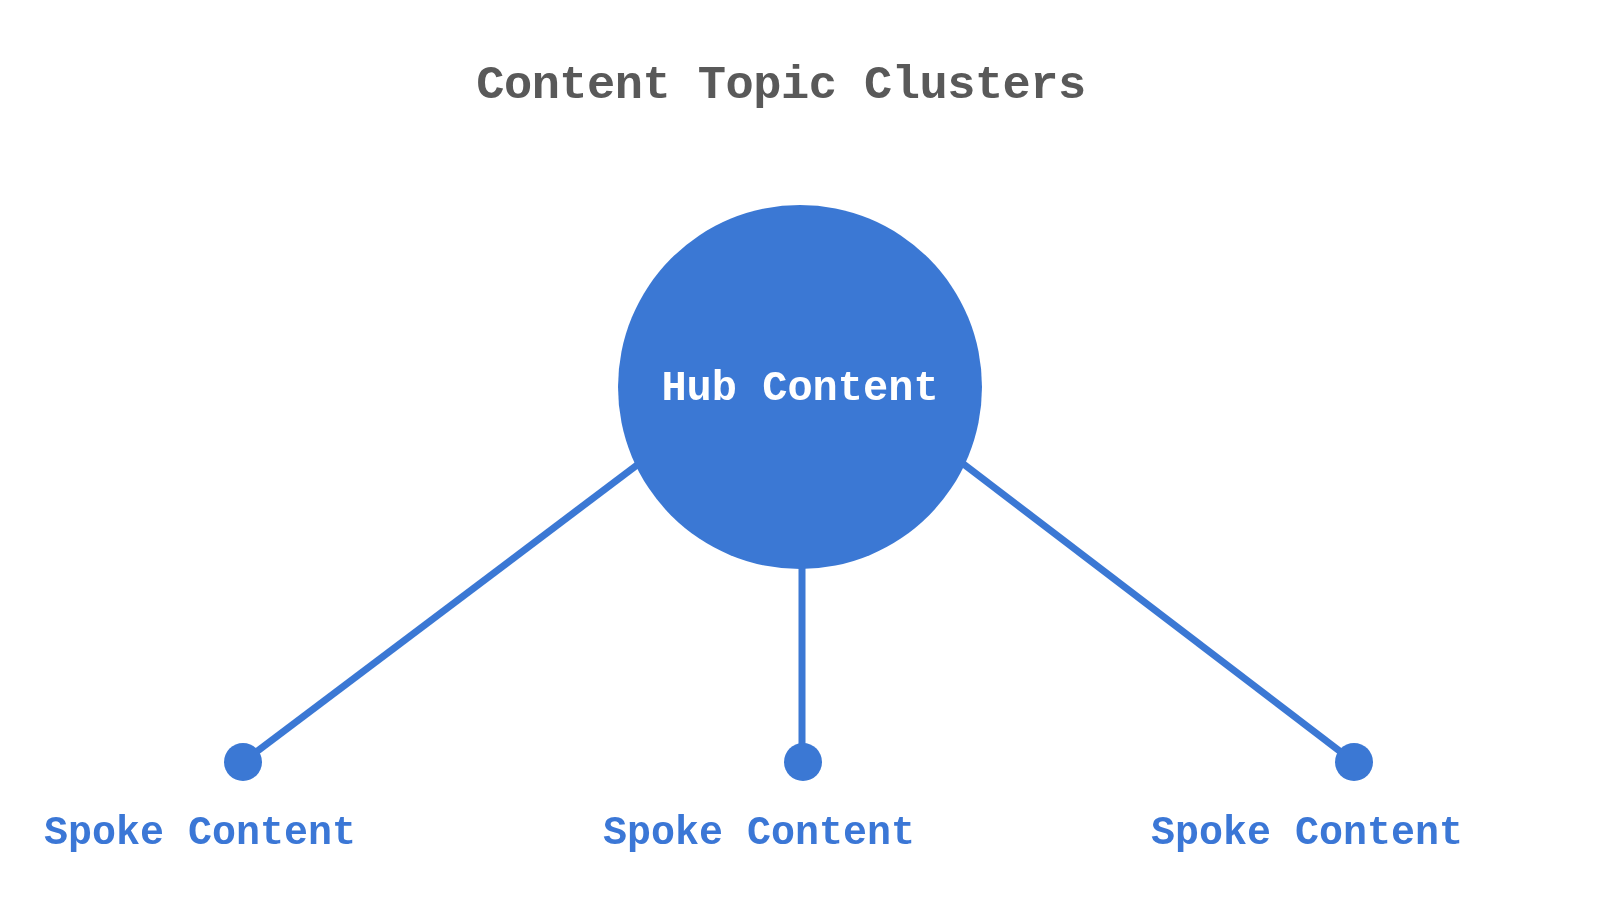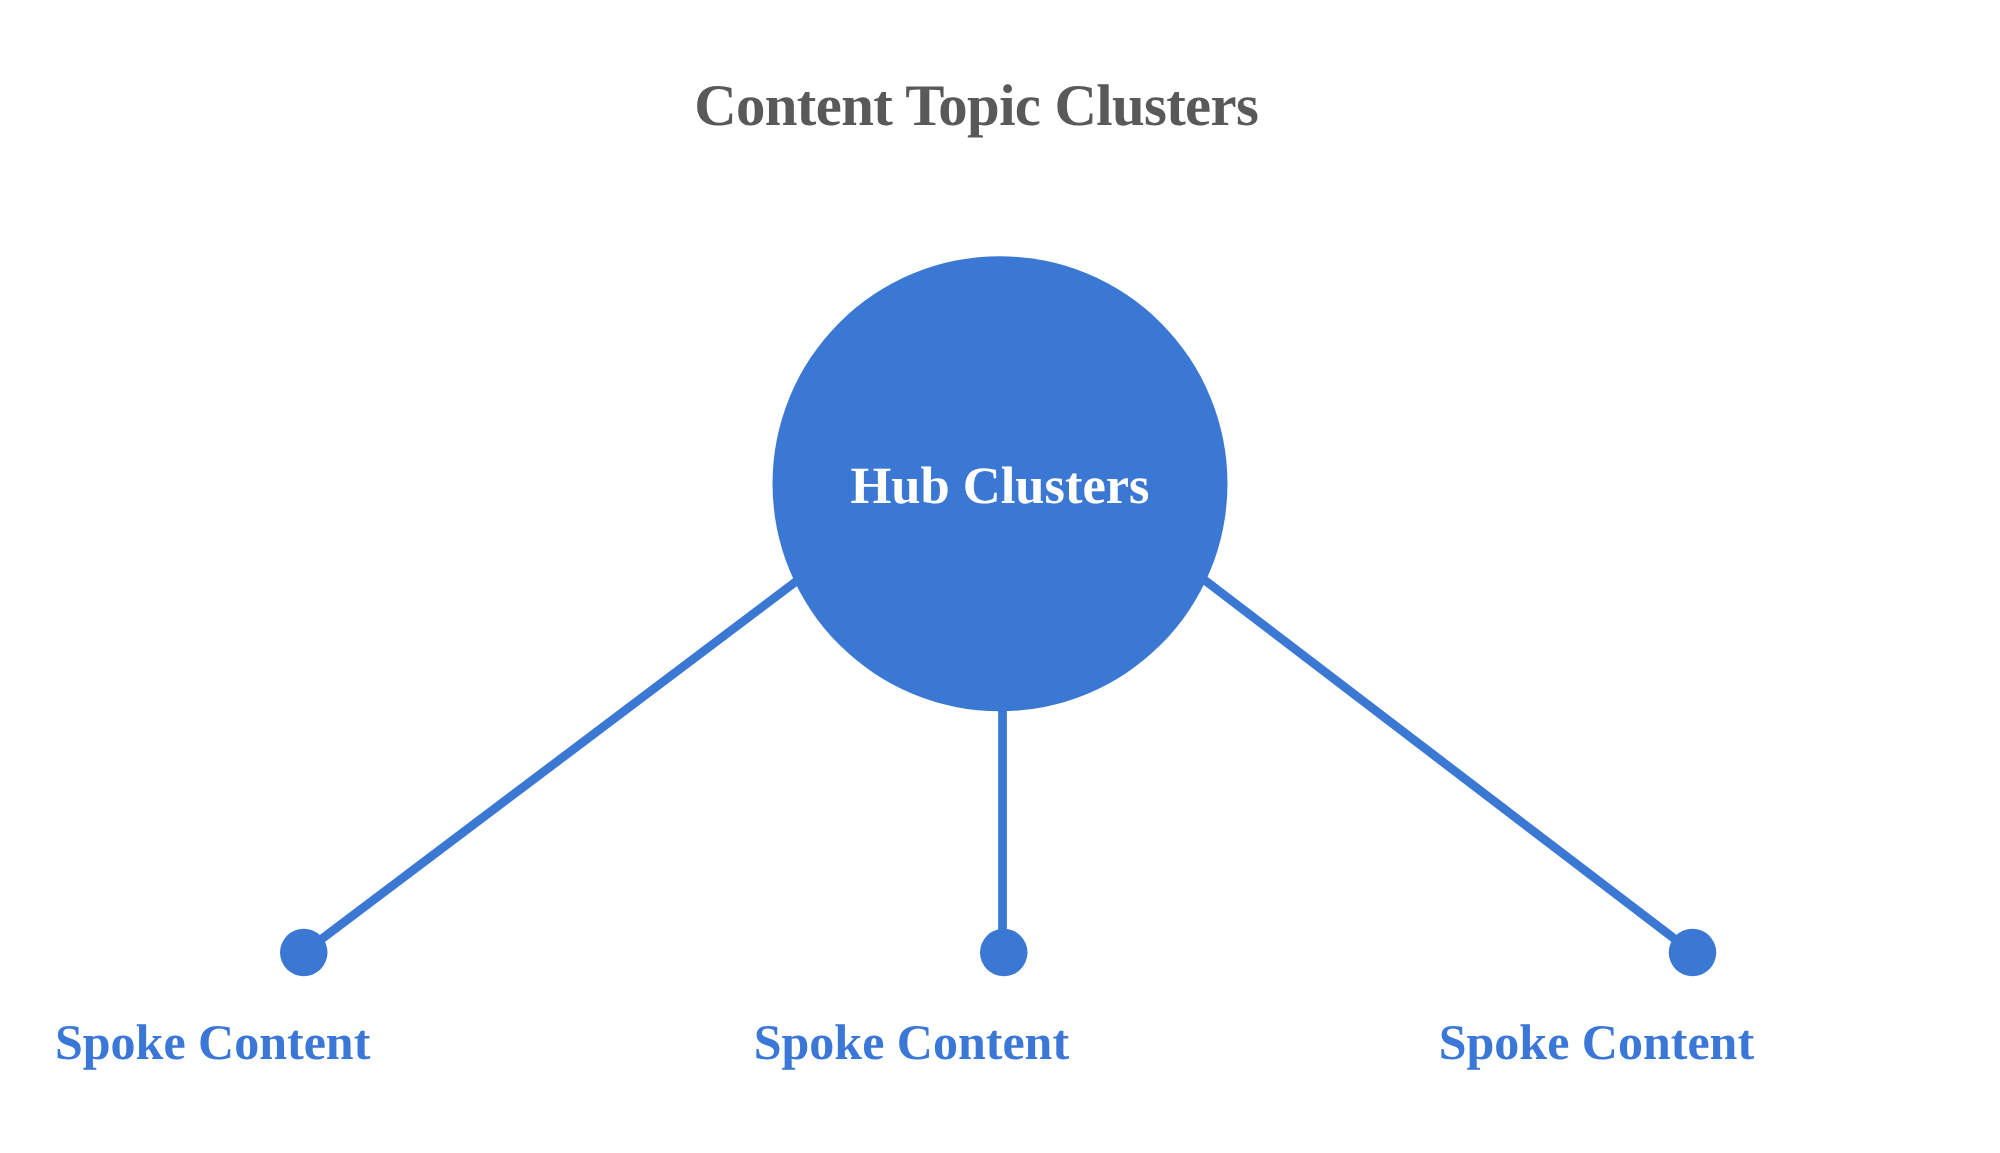--- a/index.html
+++ b/index.html
@@ -6,21 +6,21 @@
     margin: 0;
     padding: 0;
     background: #ffffff;
   }
   .canvas {
     position: relative;
     width: 1600px;
     height: 922px;
     background: #ffffff;
     overflow: hidden;
-    font-family: Liberation Serif, serif;
+    font-family: Liberation Mono, monospace;
   }
   .diagram-title {
     position: absolute;
     top: 62px;
     left: 0;
     width: 100%;
     margin: 0;
     text-align: center;
     transform: translateX(-19px);
     font-size: 47px;
@@ -76,21 +76,21 @@
 
     <circle cx="243" cy="762" r="19" fill="#3b78d4"></circle>
 
     <circle cx="803" cy="762" r="19" fill="#3b78d4"></circle>
 
     <circle cx="1354" cy="762" r="19" fill="#3b78d4"></circle>
 
     <circle cx="800" cy="387" r="182" fill="#3b78d4"></circle>
   </svg>
 
-  <div class="hub-label">Hub Clusters</div>
+  <div class="hub-label">Hub Content</div>
 
   <div class="spoke-label left">Spoke Content</div>
 
   <div class="spoke-label middle">Spoke Content</div>
 
   <div class="spoke-label right">Spoke Content</div>
 
 </div>
 
 </body></html>

